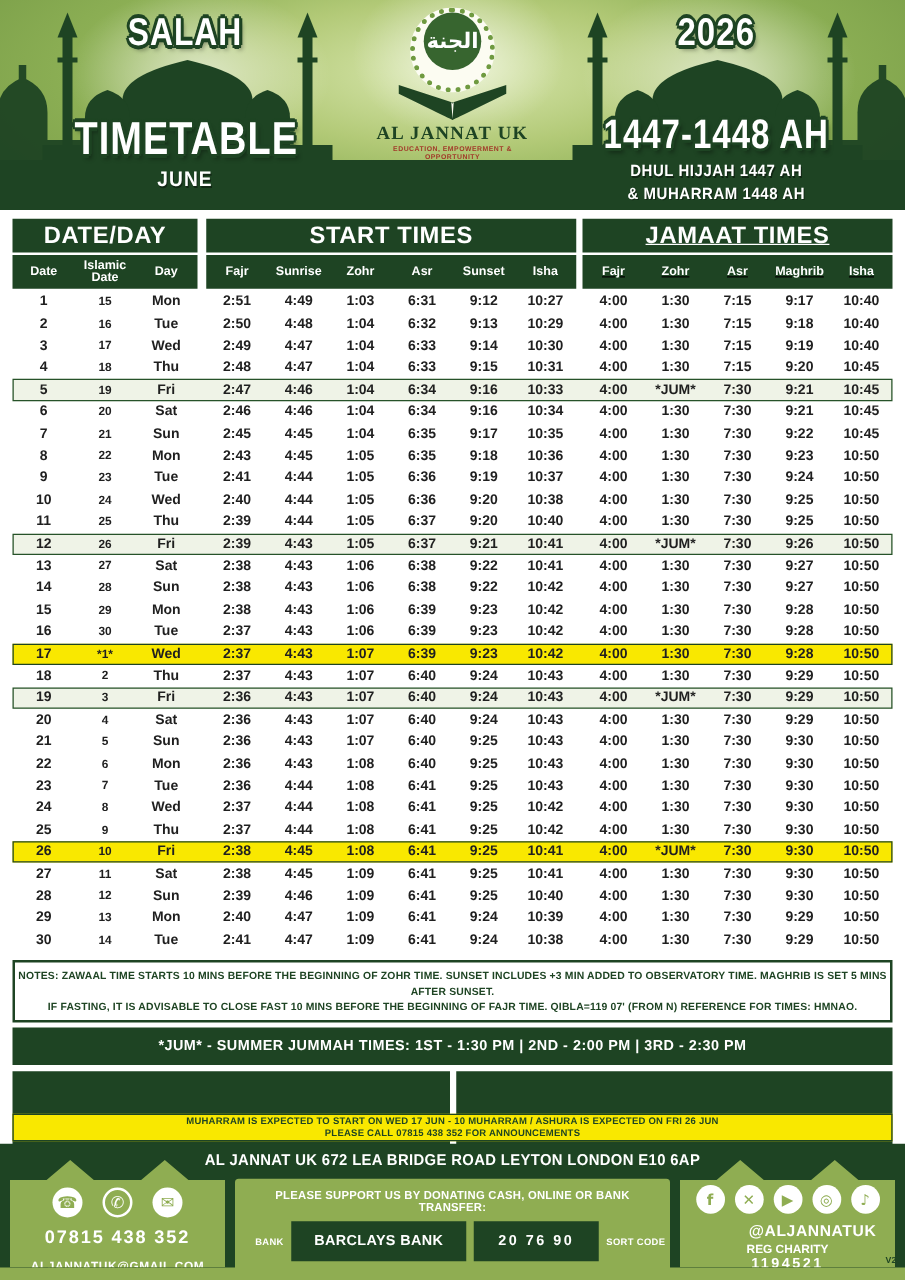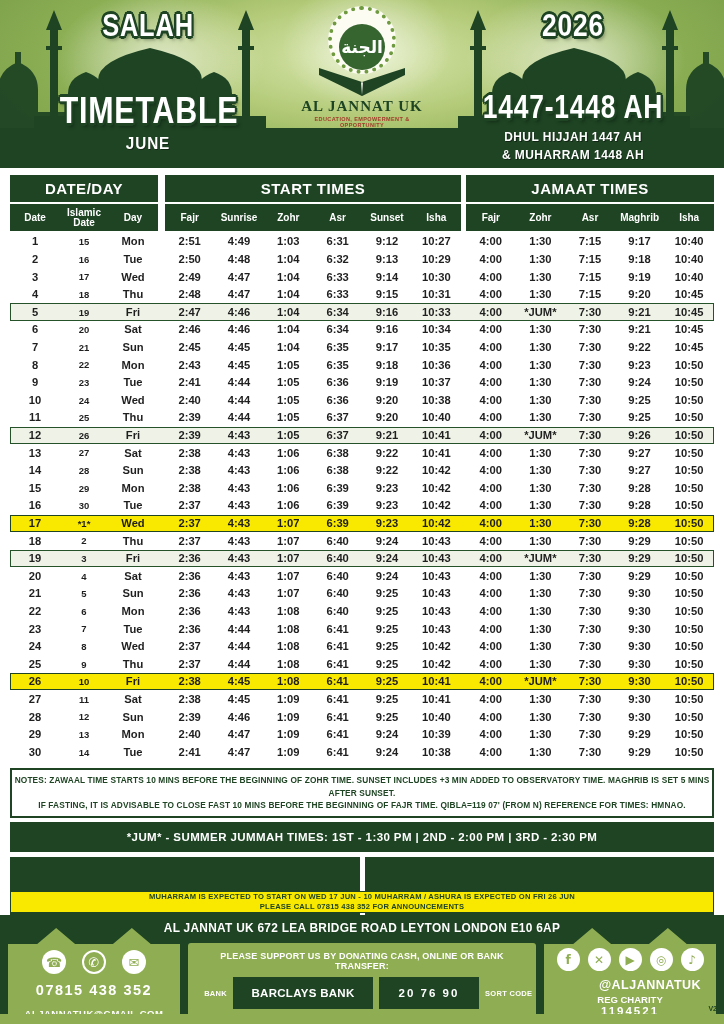--- a/index.html
+++ b/index.html
@@ -46,38 +46,38 @@
   .t-dhul{
     position:absolute; left:428px; width:290px; top:128px; text-align:center;
     color:#fff; font-weight:bold; font-size:13px; line-height:1.35; letter-spacing:.5px;
     text-shadow:1px 1px 0 rgba(0,0,0,.45); transform:scaleX(.92);
   }
   
   .logo{ position:absolute; left:292px; top:6px; width:140px; text-align:center; }
   .logo-ring{
     width:68px; height:68px; margin:0 auto; border-radius:50%;
     border:4px dotted #6f9a40; background:#fcfcf2;
-    display:flex; align-items:flex-end; justify-content:center;
+    display:flex; align-items:flex-start; justify-content:center;
   }
   .logo-core{
     width:46px; height:46px; border-radius:50%; background:#37652f;
     color:#fff; display:flex; align-items:center; justify-content:center;
     font-size:17px; font-weight:bold; font-family:"DejaVu Sans", sans-serif;
   }
   .logo-book{ margin-top:-8px; }
   .logo-name{ font-family:"Liberation Serif", serif; font-weight:bold; color:var(--dark); font-size:15px; letter-spacing:1px; margin-top:-2px; }
   .logo-tag{ font-size:5.5px; color:#a23b2a; font-weight:bold; letter-spacing:.4px; margin-top:1px; }
   
   .tbl{ position:absolute; left:10px; top:175px; width:704px; }
   .grow{ display:flex; }
   .gbox{
     background:var(--dark); color:#fff; font-weight:bold; height:27px;
-    display:flex; align-items:center; justify-content:center; font-size:15px; letter-spacing:.5px;text-align:right;
-  }
-  .gb1{ width:148px; margin-right:7px; } .gb2{ width:296px; margin-right:5px; } .gb3{ width:248px; }
+    display:flex; align-items:center; justify-content:center; font-size:19px; letter-spacing:.5px;text-align:right;
+  }
+  .gb1{ width:148px; margin-right:7px; } .gb2{ width:296px; margin-right:5px; } .gb3{ width:248px;text-decoration:underline; }
   .chrow{ display:flex; margin-top:2px; }
   .chbox{ background:var(--dark); height:27px; display:flex; align-items:center; }
   .chbox .cell{ color:#fff; font-weight:bold; font-size:10px; }
   .cell{ display:flex; align-items:center; justify-content:center; text-align:center; line-height:.95; }
   .c0{ width:50px; } .c1{ width:48px; font-size:9.5px; } .c2{ width:50px; }
   .cs{ width:49.33px; } .cj{ width:49.6px; }
   .g7{ margin-left:7px; } .g5{ margin-left:5px; }
   .chbox .c1{ padding:0 6px; }
   #tbody{ margin-top:2px; }
   .trow{ display:flex; height:17.6px; font-size:11.2px; font-weight:bold; color:#1f1f1f; }

